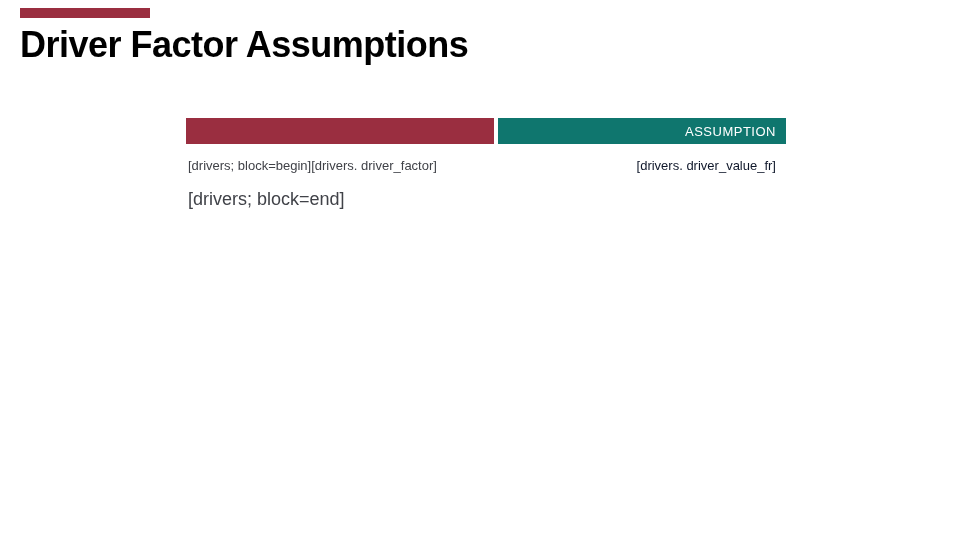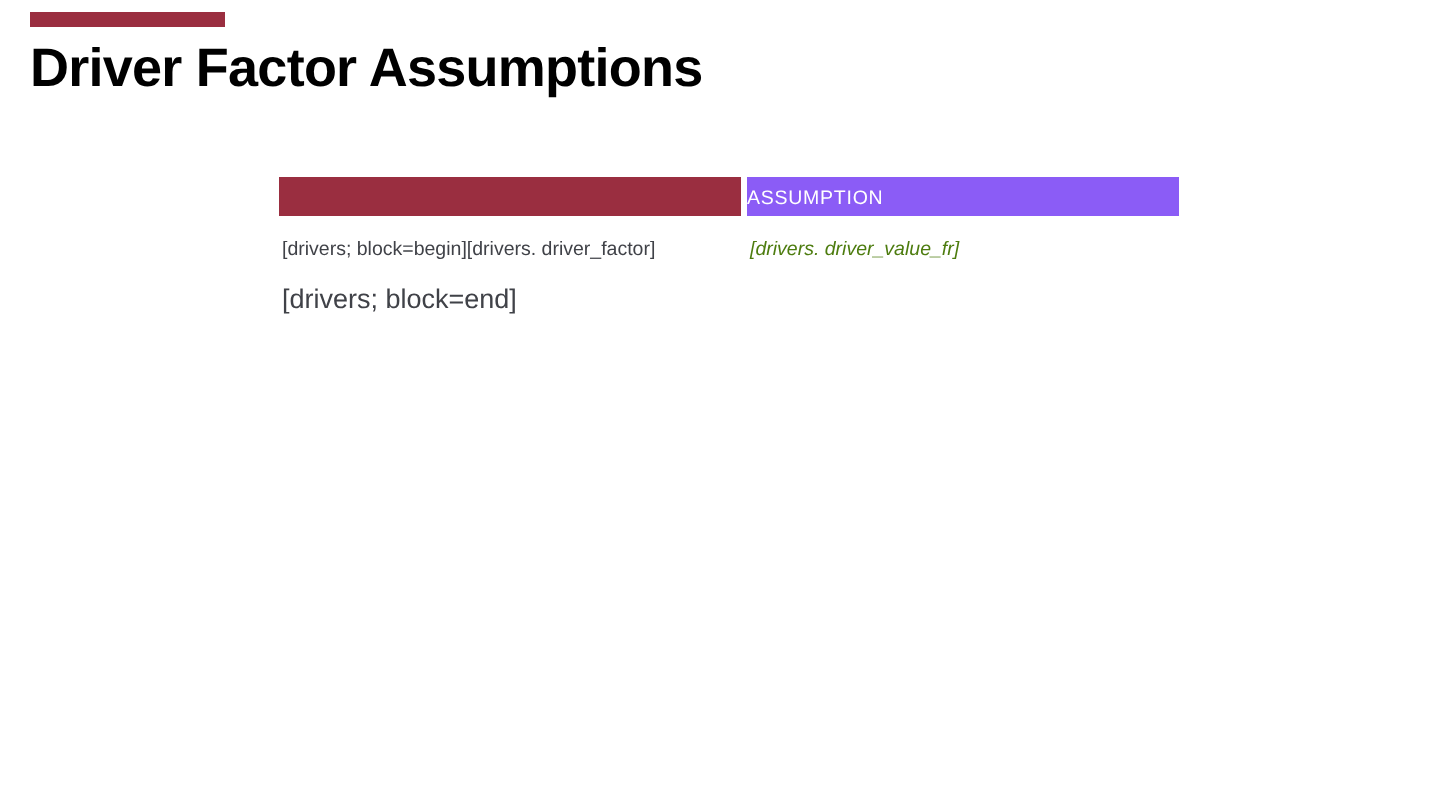--- a/index.html
+++ b/index.html
@@ -49,49 +49,50 @@
   .hdr-left {
     flex: 0 0 308px;
     background: #9a2e40;
   }
   .hdr-gap {
     flex: 0 0 4px;
     background: #ffffff;
   }
   .hdr-right {
     flex: 1 1 auto;
-    background: #8b5cf6;
+    background: #0f766e;
     display: flex;
     align-items: center;
+    justify-content: flex-end;
     padding-right: 10px;
     box-sizing: border-box;
   }
   .hdr-right span {
     color: #ffffff;
     font-size: 13px;
     letter-spacing: 0.5px;
   }
   .data-row {
     display: flex;
     width: 100%;
     margin-top: 14px;
+    gap: 24px;
   }
   .cell-left {
     flex: 0 0 312px;
     color: #404248;
     font-size: 13px;
     padding-left: 2px;
   }
   .cell-right {
     flex: 1 1 auto;
-    color: #4d7c0f;
+    color: #0f172a;
     font-size: 13px;
-    text-align: left;
+    text-align: right;
     padding-right: 10px;
-    font-style: italic;
   }
   .end-row {
     margin-top: 16px;
     color: #404248;
     font-size: 18px;
     padding-left: 2px;
   }
 </style>
 </head>
 <body>

